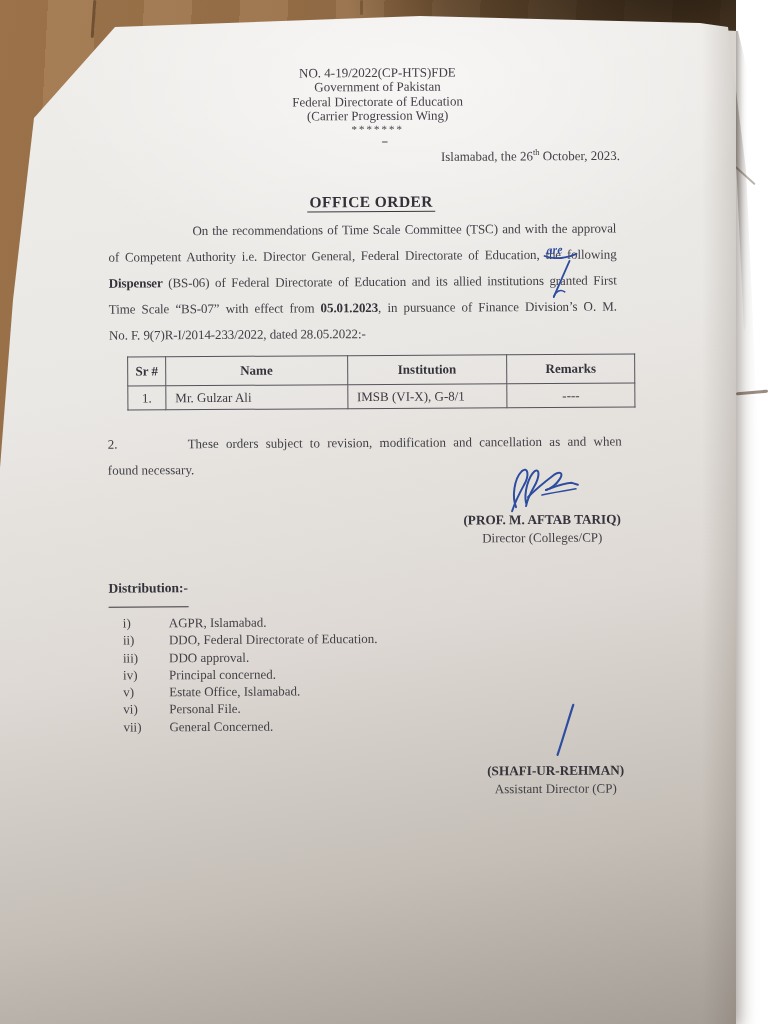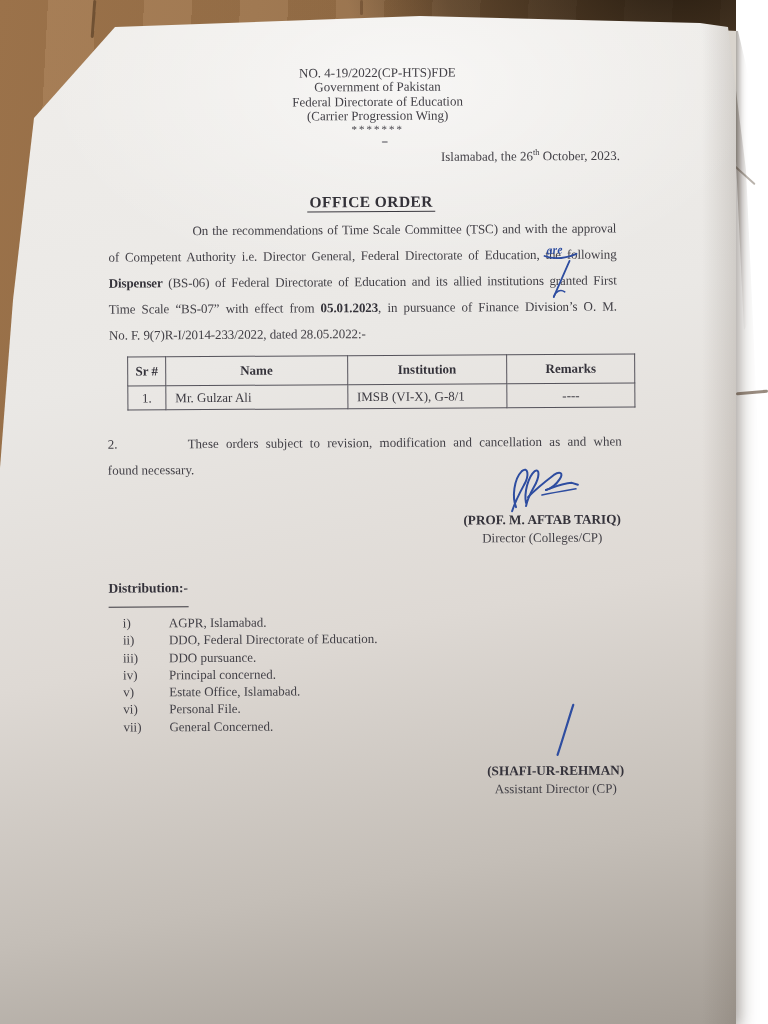--- a/index.html
+++ b/index.html
@@ -178,21 +178,21 @@
       <div class="sig1">
         <div class="sig-name">(PROF. M. AFTAB TARIQ)</div>
         <div class="sig-title">Director (Colleges/CP)</div>
       </div>
 
       <div class="dist-head">Distribution:-</div>
 
       <div class="dist-list">
         <div><span class="rn">i)</span><span>AGPR, Islamabad.</span></div>
         <div><span class="rn">ii)</span><span>DDO, Federal Directorate of Education.</span></div>
-        <div><span class="rn">iii)</span><span>DDO pursuance.</span></div>
+        <div><span class="rn">iii)</span><span>DDO approval.</span></div>
         <div><span class="rn">iv)</span><span>Principal concerned.</span></div>
         <div><span class="rn">v)</span><span>Estate Office, Islamabad.</span></div>
         <div><span class="rn">vi)</span><span>Personal File.</span></div>
         <div><span class="rn">vii)</span><span>General Concerned.</span></div>
       </div>
 
       <div class="ink" style="left:544px; top:700px;">
         <svg width="36" height="62" viewBox="0 0 36 62">
           <path d="M28 6 C 24 18, 18 38, 12 56" stroke-width="2.2"></path>
         </svg>

